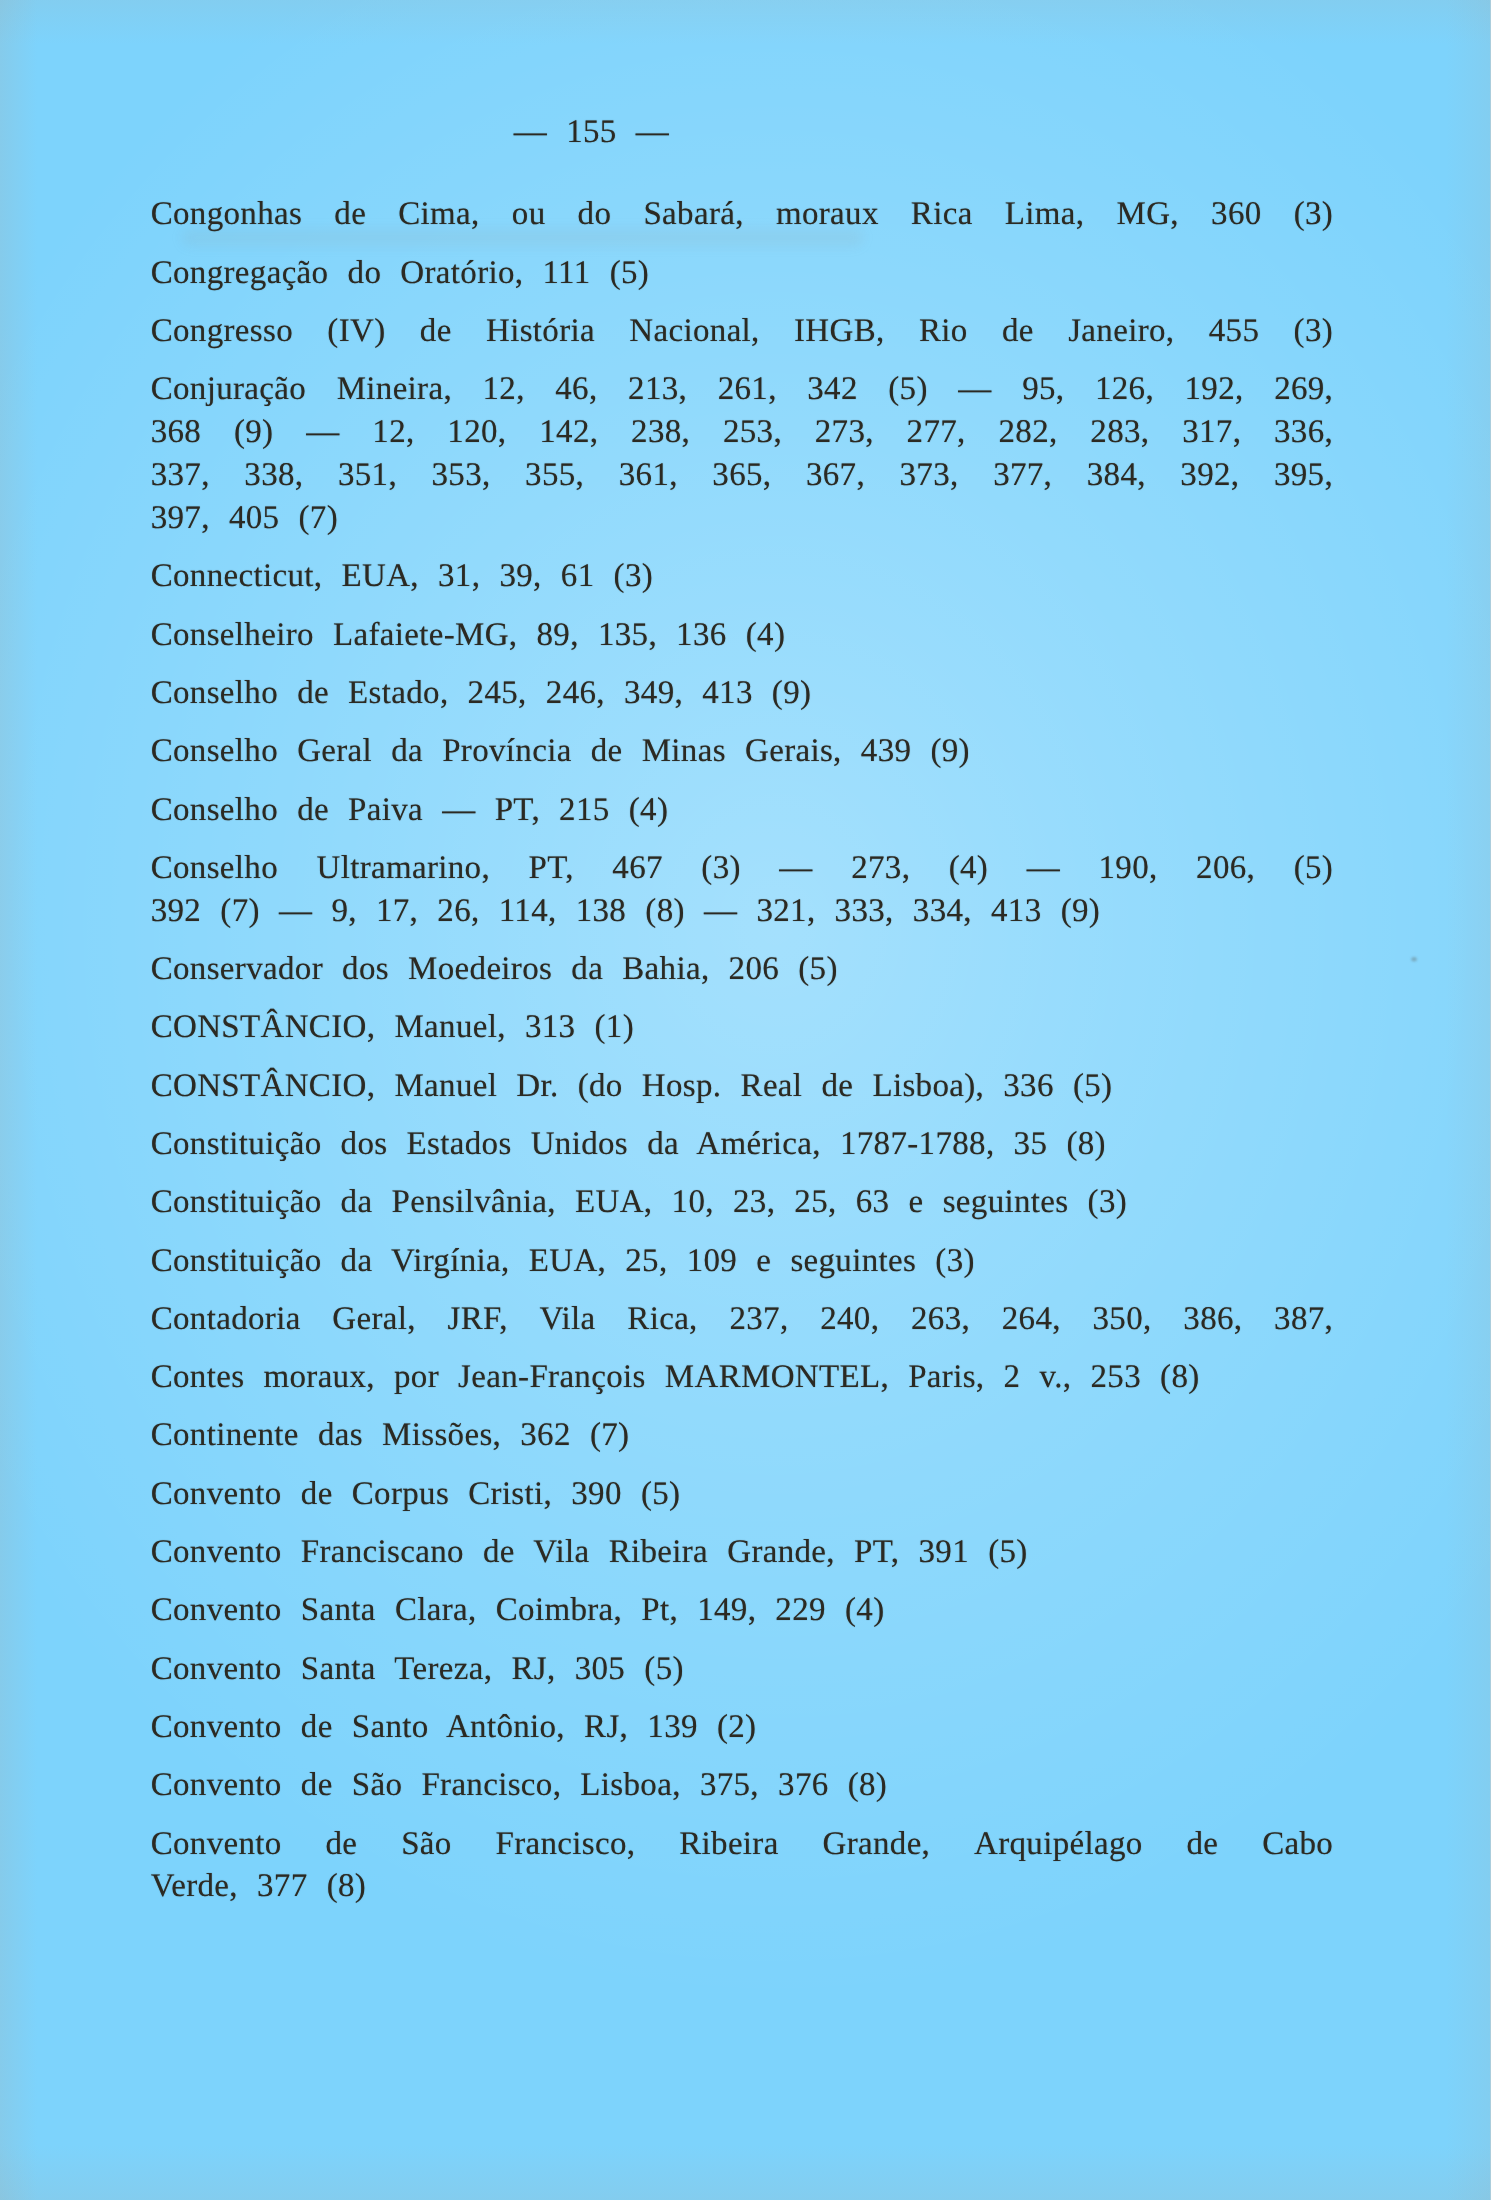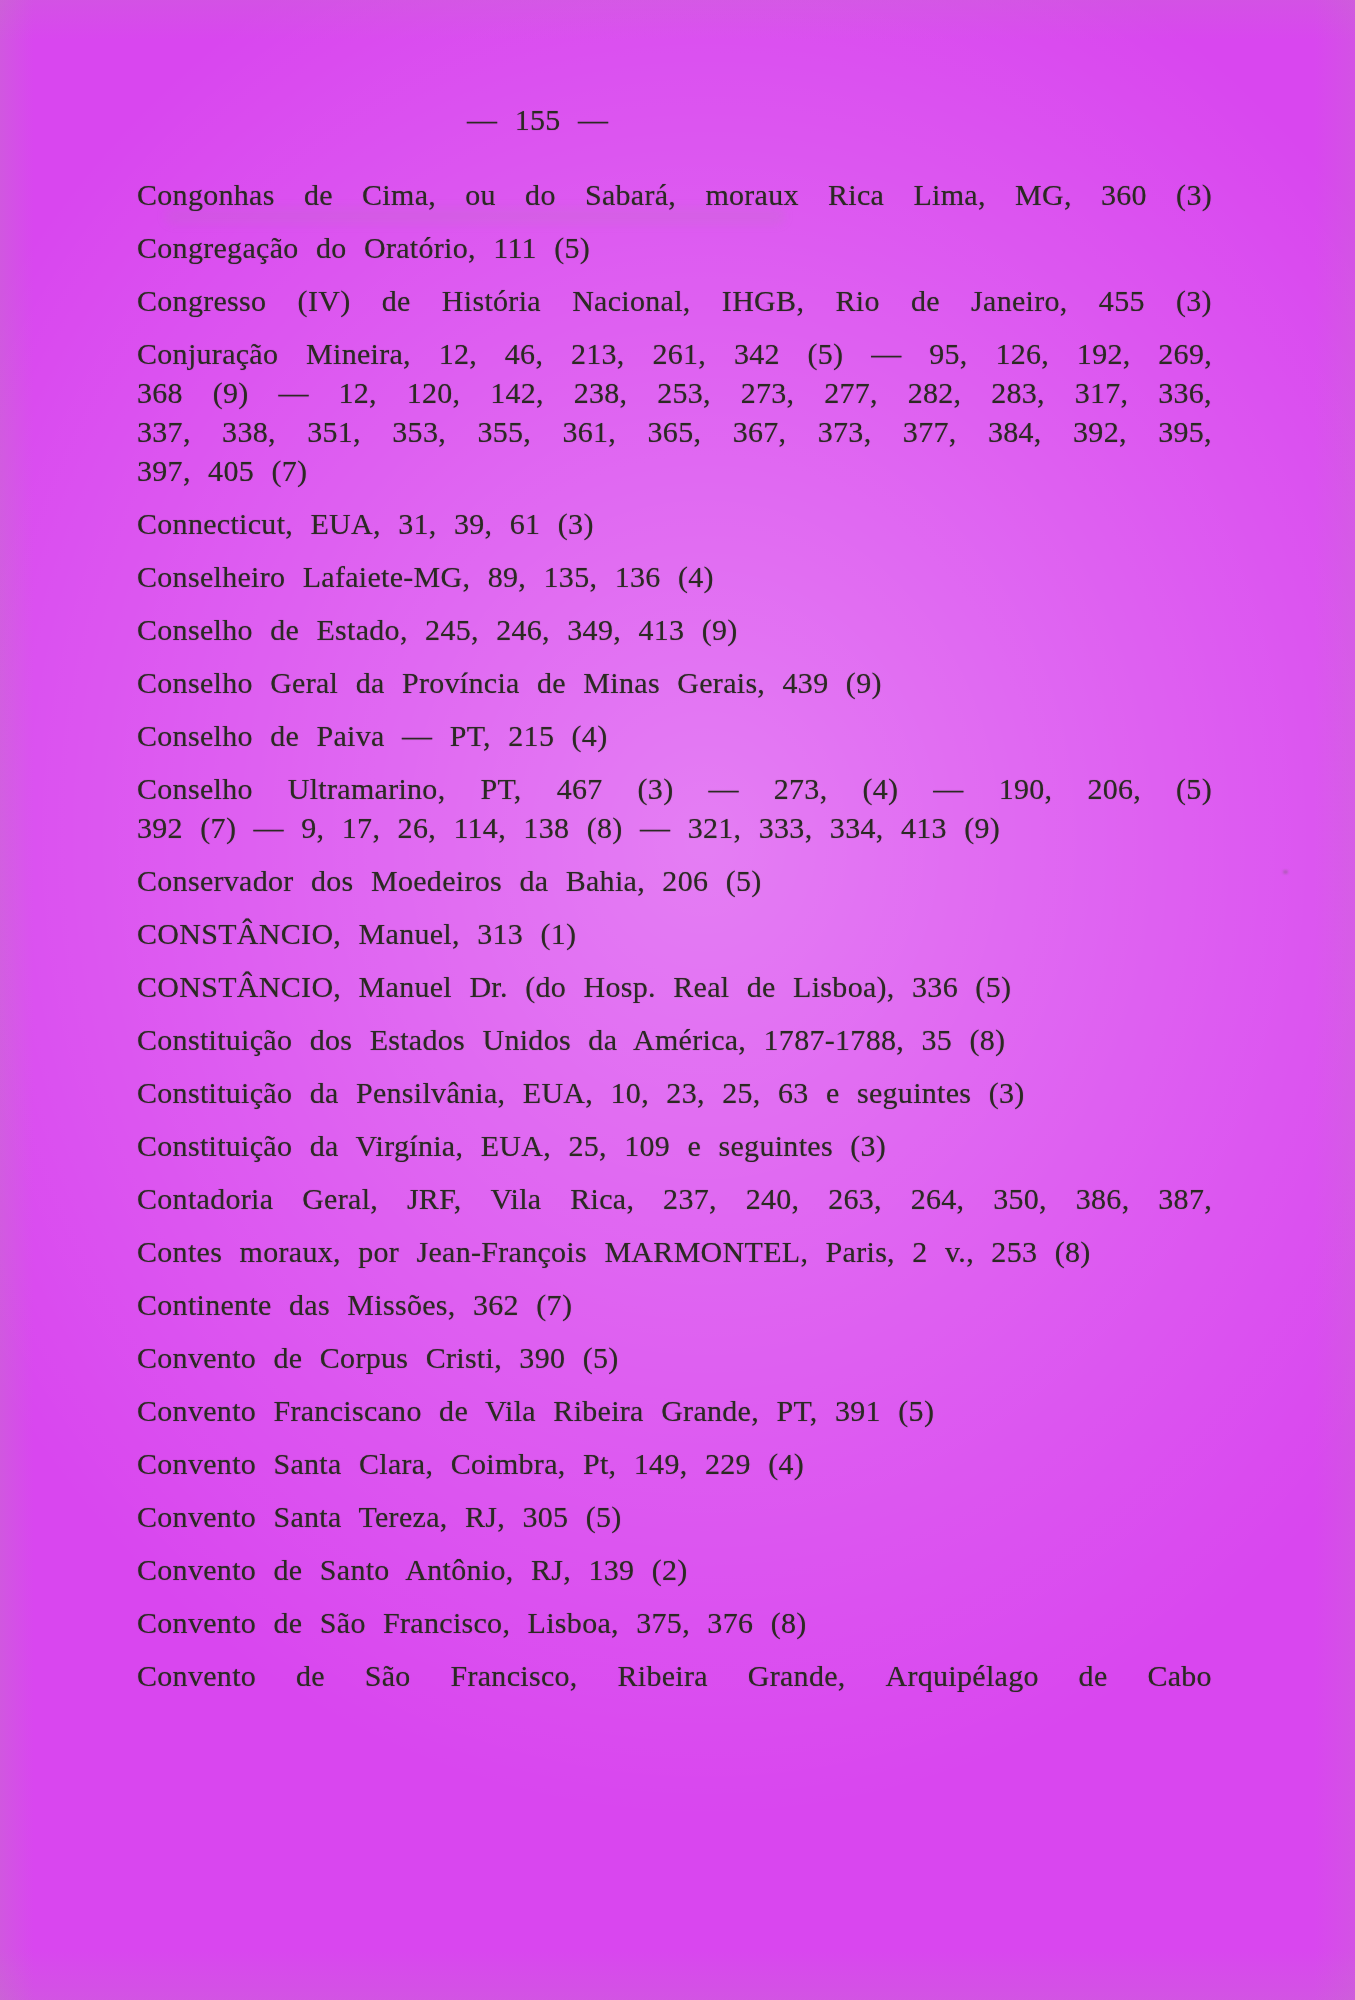--- a/index.html
+++ b/index.html
@@ -1,20 +1,20 @@
 <!DOCTYPE html>
 <html><head>
 <meta charset="utf-8">
 <style>
   html, body { margin: 0; padding: 0; background: #cfccc6; }
   .page {
     position: relative;
     width: 1355px;
     height: 2000px;
-    background-color: #d946ef;
+    background-color: #7dd3fc;
     overflow: hidden;
     font-family: "Liberation Serif", "DejaVu Serif", serif;
     color: #2b2a23;
   }
   
   .page::before {
     content: "";
     position: absolute; inset: 0;
     pointer-events: none;
     background:
@@ -254,16 +254,17 @@
             <span>Convento</span>
             <span>de</span>
             <span>São</span>
             <span>Francisco,</span>
             <span>Ribeira</span>
             <span>Grande,</span>
             <span>Arquipélago</span>
             <span>de</span>
             <span>Cabo</span>
           </div>
+          <div class="line cont">Verde, 377 (8)</div>
         </div>
       </div>
   </div>
 </div>
 
 </body></html>

